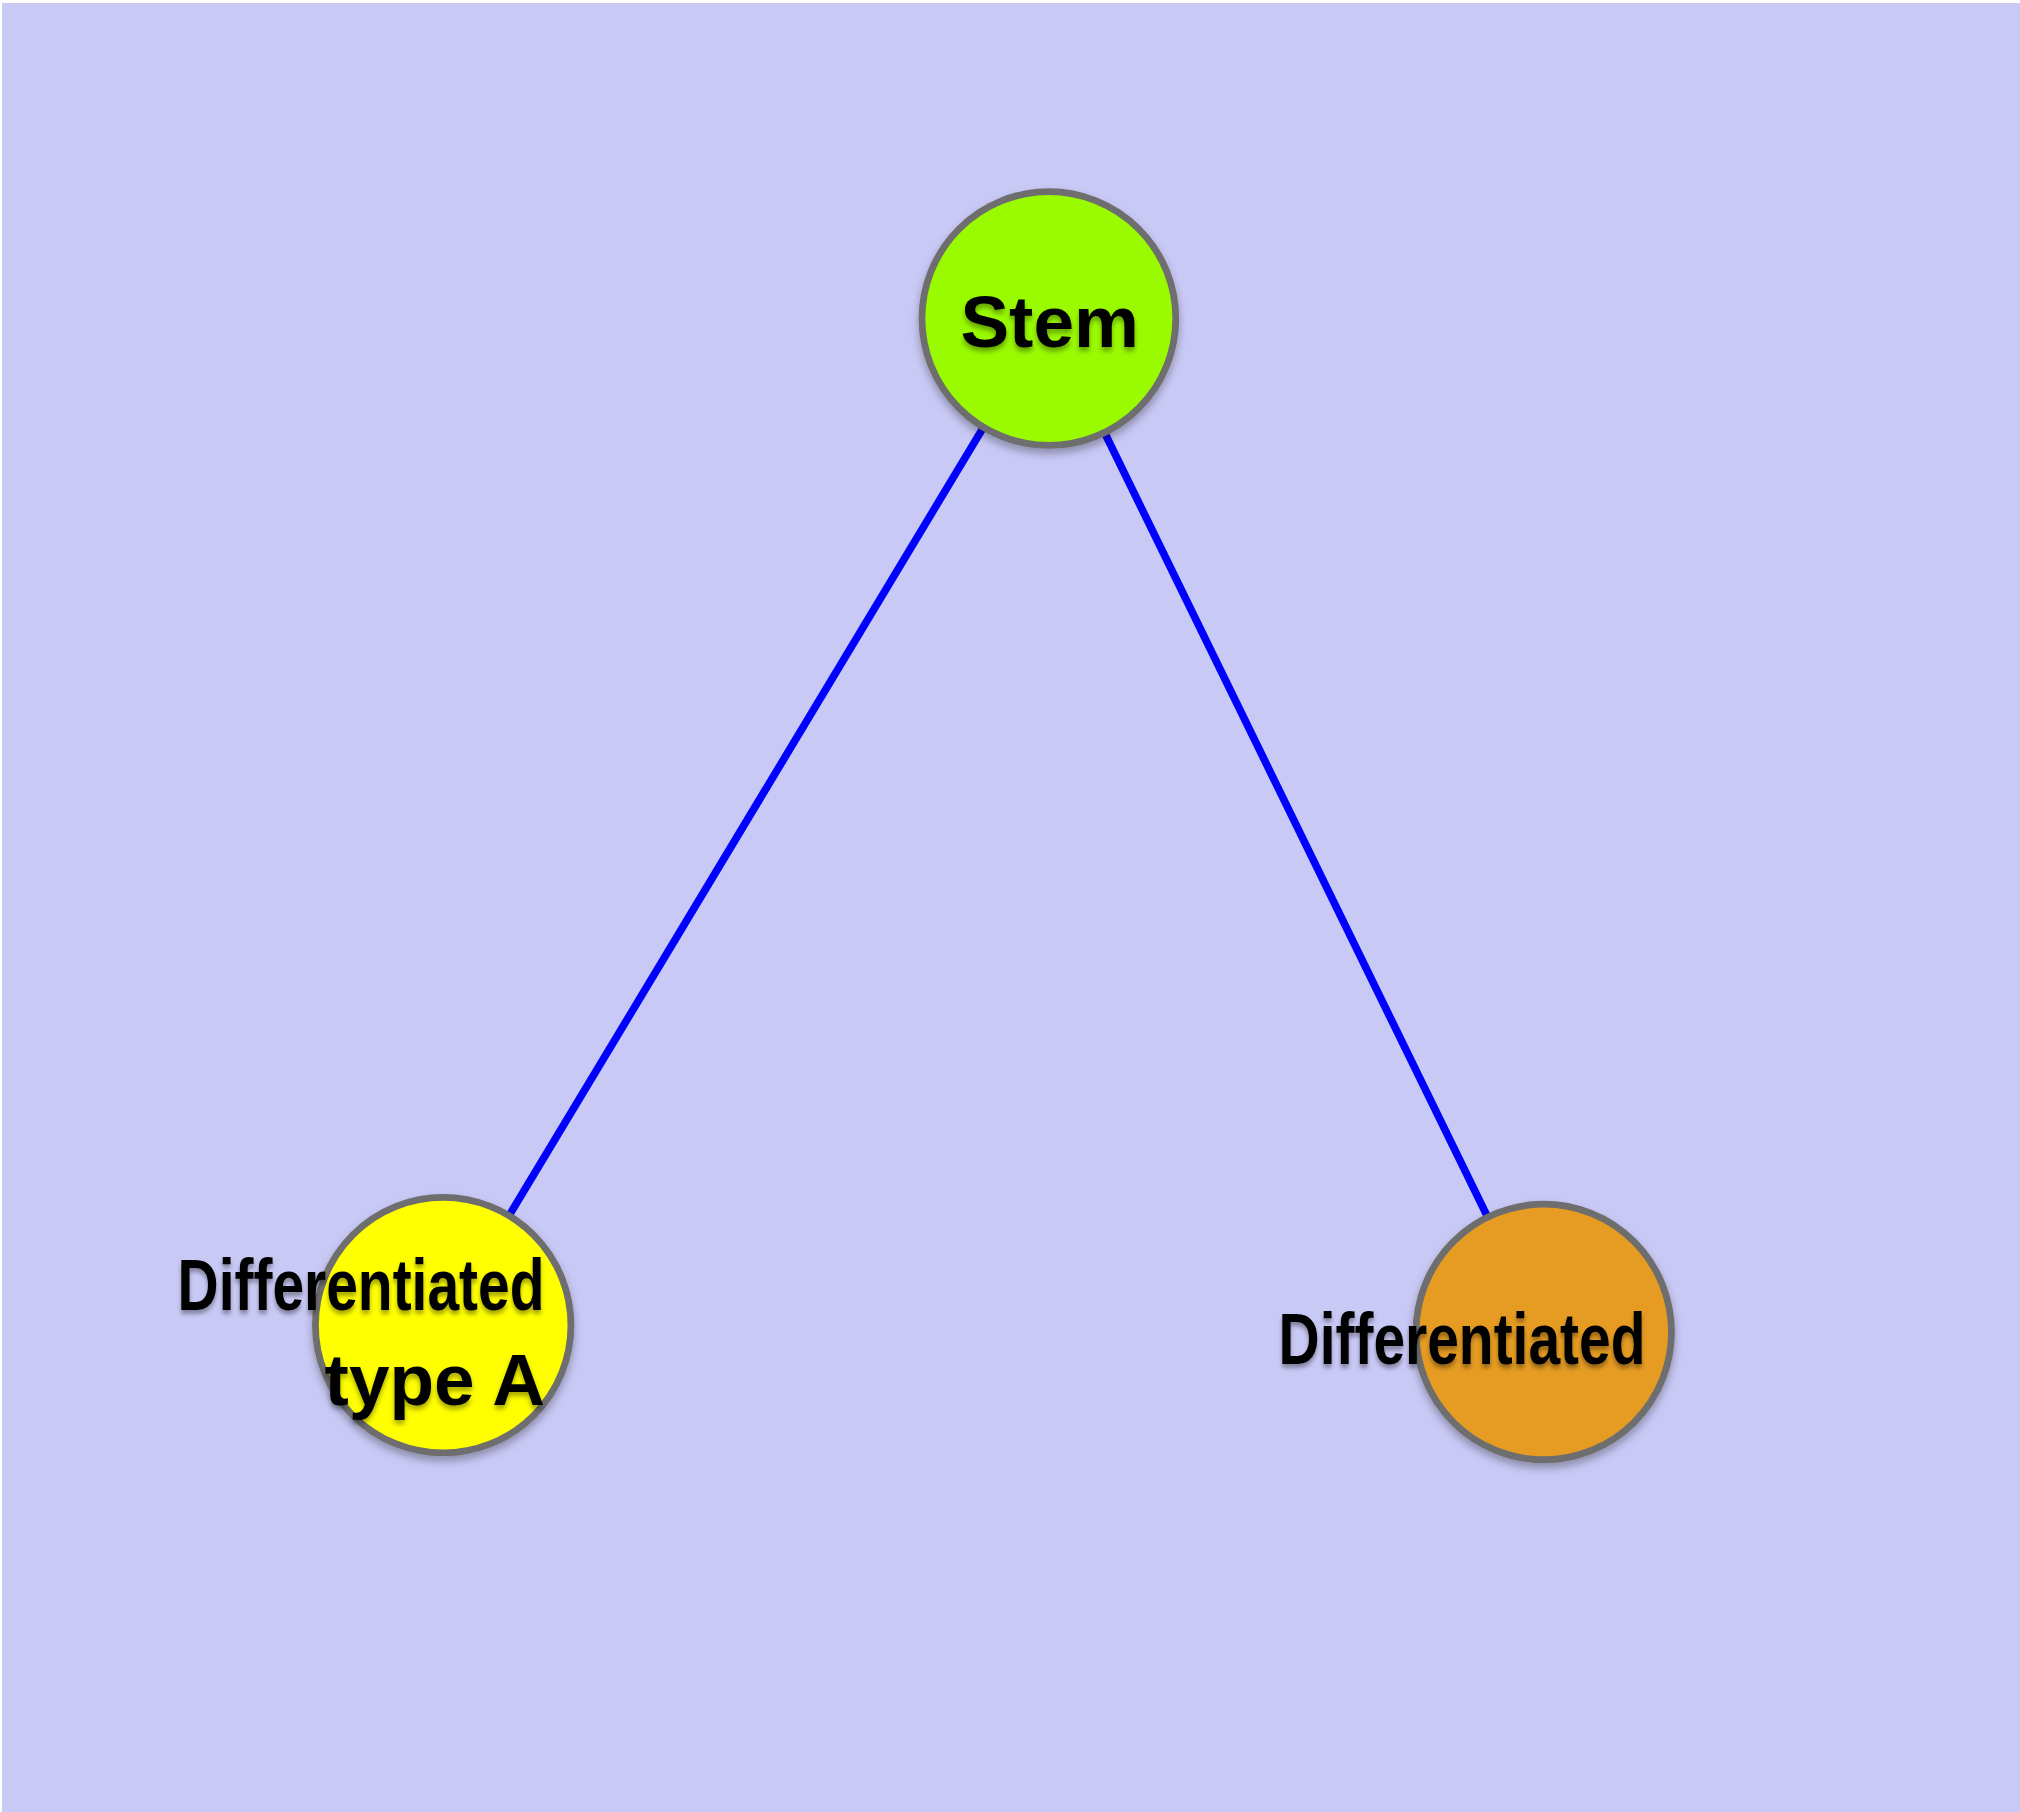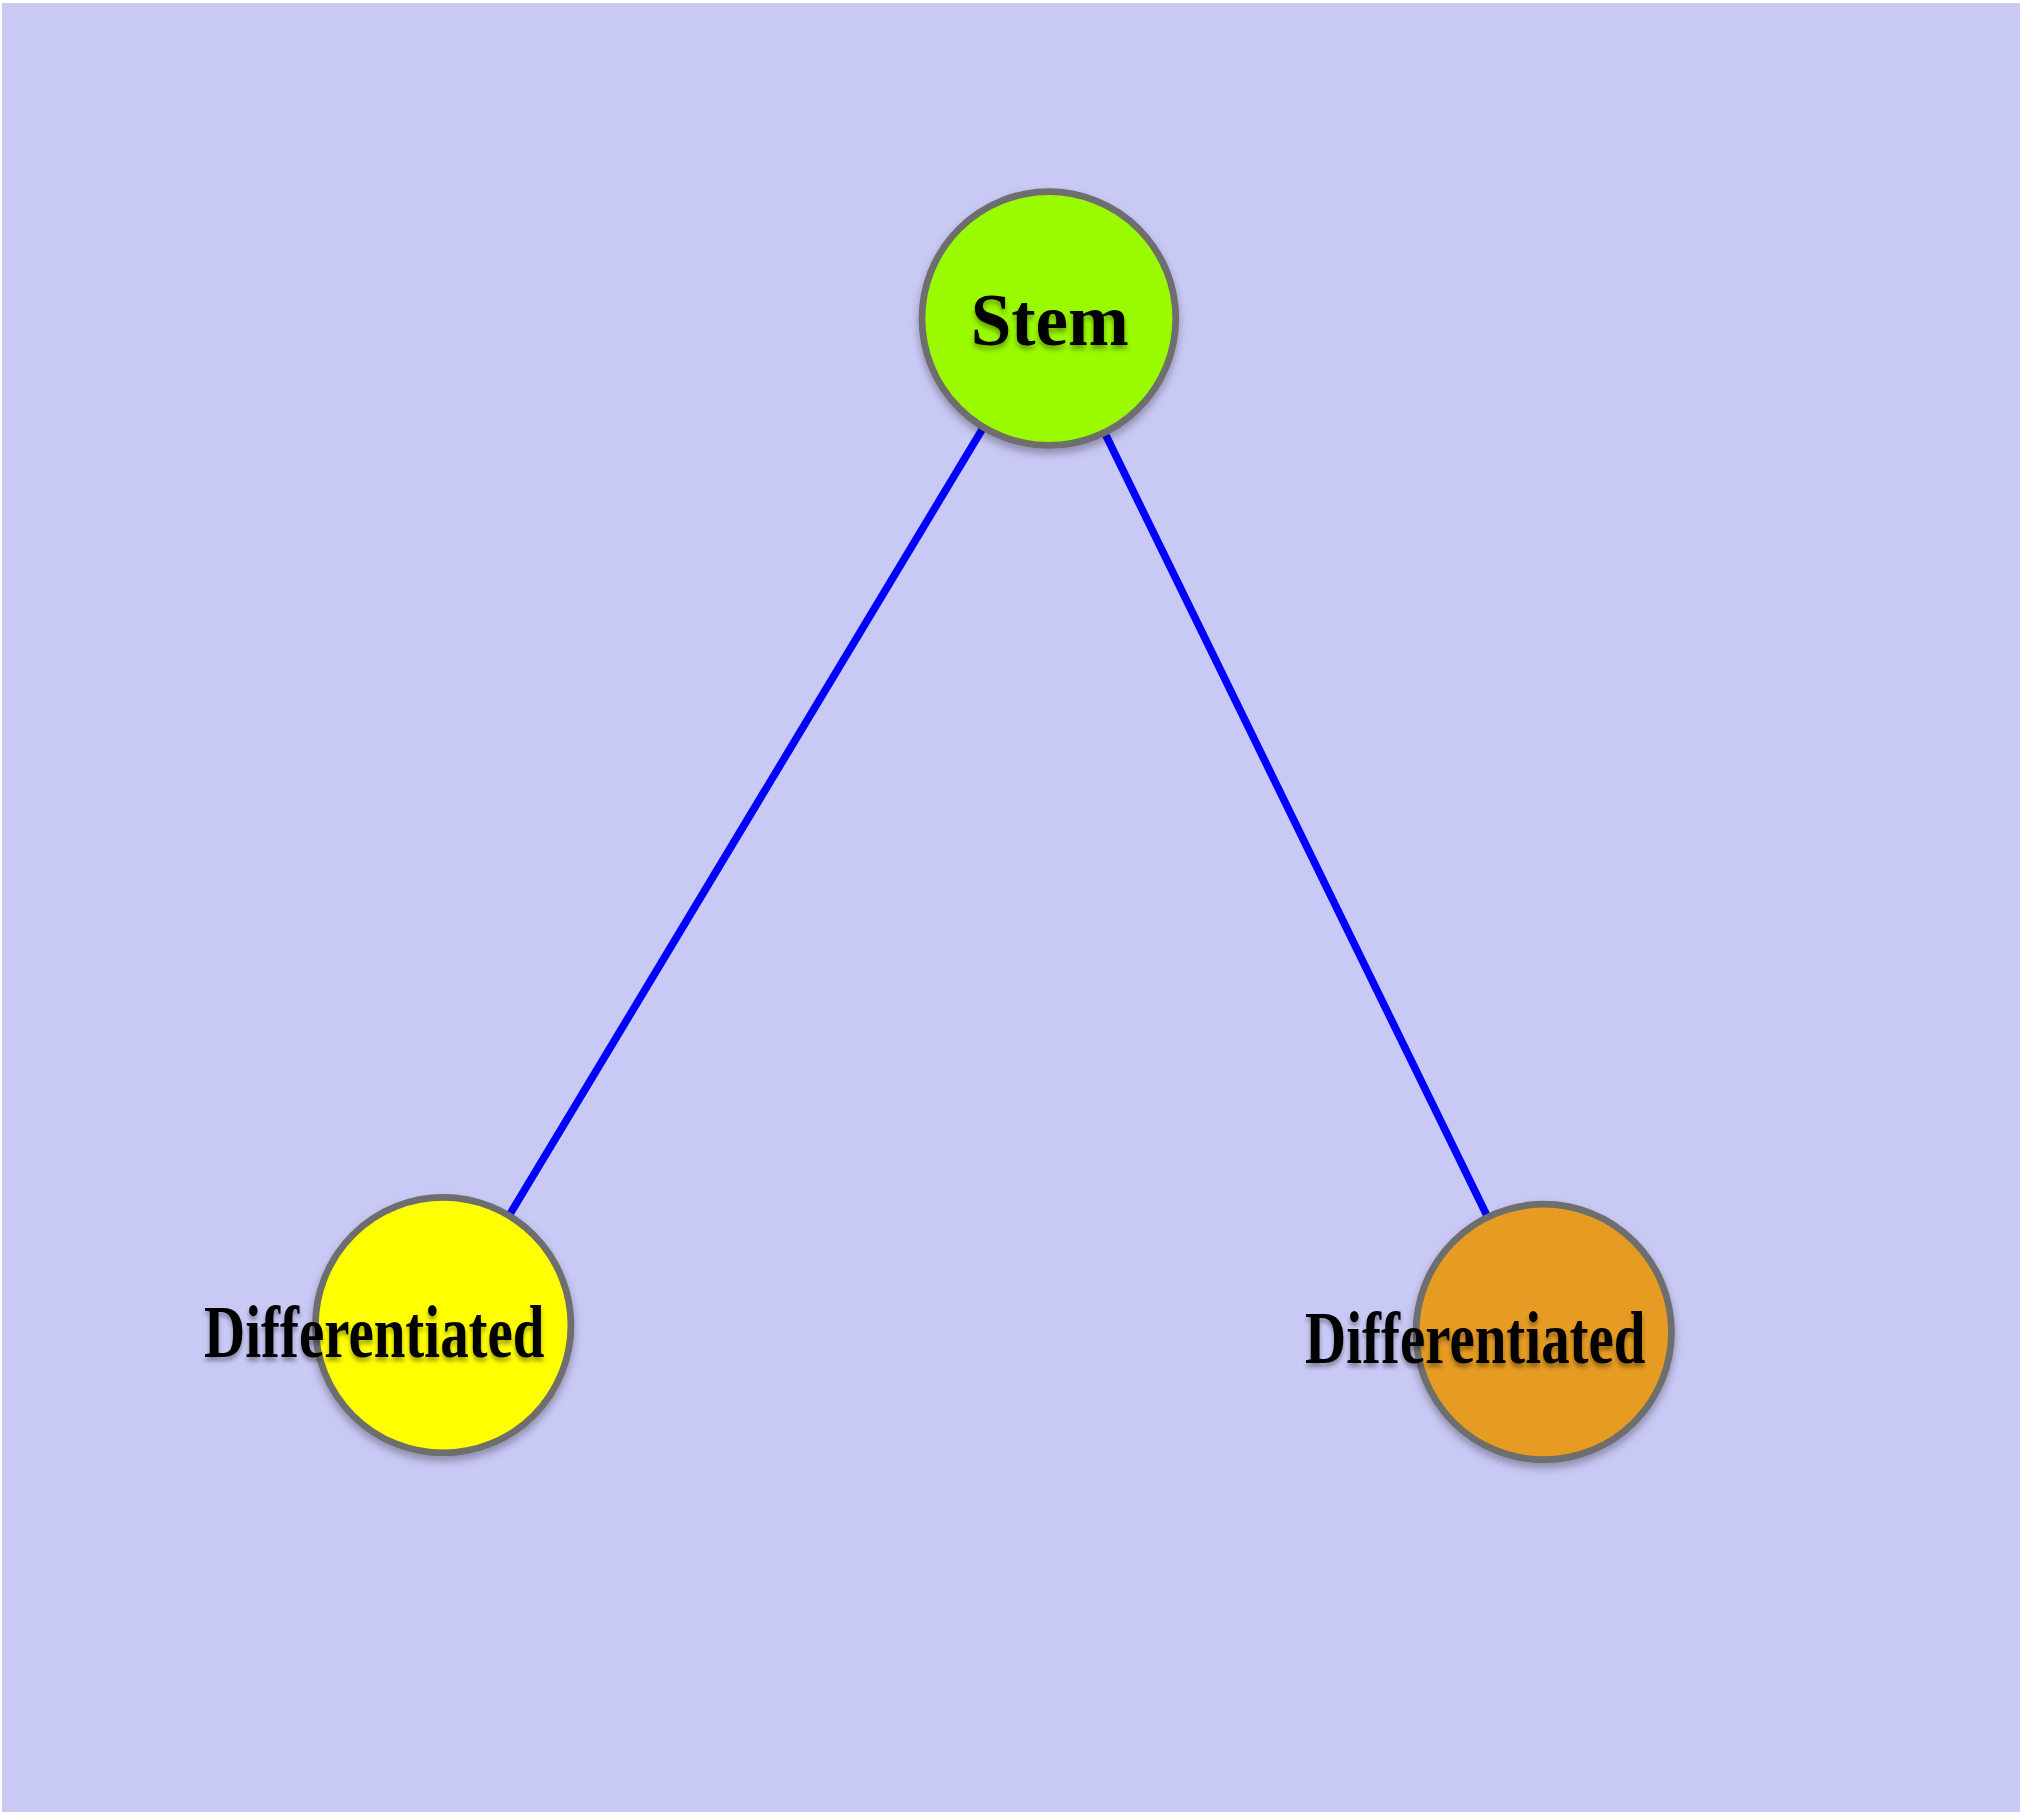--- a/index.html
+++ b/index.html
@@ -16,21 +16,20 @@
     width: 2021px;
     height: 1812px;
     background: #ffffff;
   }
   .canvas {
     position: absolute;
     left: 1.7px;
     top: 3.4px;
     right: 0;
     bottom: 0;
-    font-family: Liberation Serif, serif;
   }
   .graph-svg {
     position: absolute;
     left: 0;
     top: 0;
     width: 100%;
     height: 100%;
     display: block;
   }
   .node-label {
@@ -89,20 +88,21 @@
         <circle cx="1236" cy="373" r="150" fill="#9afb00" stroke="#6e6e6e"></circle>
         <circle cx="520" cy="1563" r="151" fill="#ffff00" stroke="#6e6e6e"></circle>
         <circle cx="1821" cy="1571" r="151" fill="#e69c20" stroke="#6e6e6e"></circle>
       </g>
     </svg>
 
     <div class="node-label center-anchored" id="label-stem">Stem</div>
 
     <div class="node-label two-line" id="label-type-a">
       <span class="label-line condensed">Differentiated</span>
+      <span class="label-line">type A</span>
     </div>
 
     <div class="node-label two-line" id="label-type-b">
       <span class="label-line condensed">Differentiated</span>
     </div>
 
   </div>
 </div>
 
 

